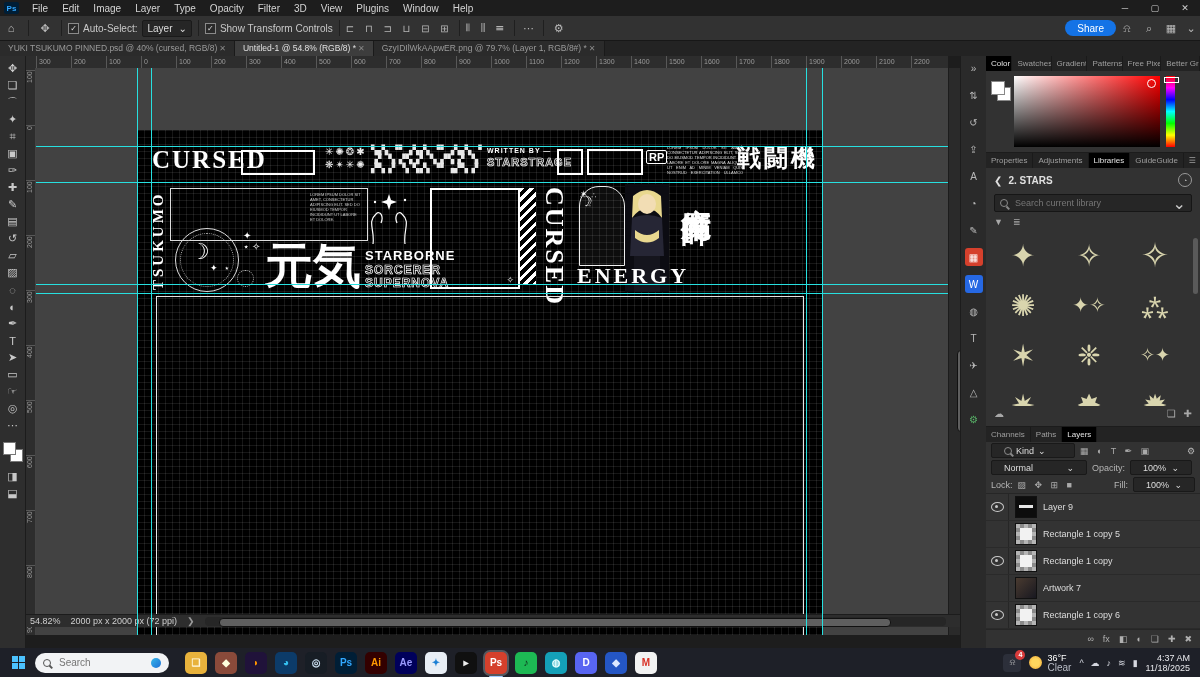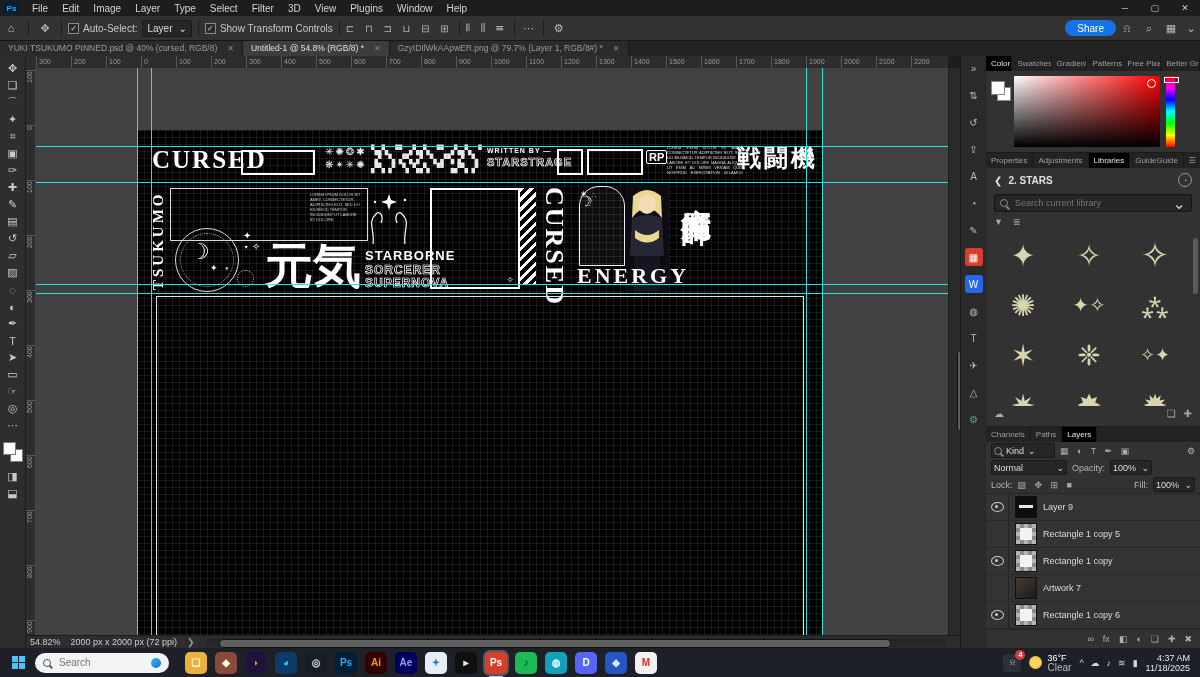--- a/index.html
+++ b/index.html
@@ -15,40 +15,40 @@
   #win-controls span{width:30px;height:16px;display:flex;align-items:center;justify-content:center;font-size:9px;color:#cfcfcf}
   
   #optionsbar{left:0;top:16px;width:1200px;height:24px;background:#323232;border-bottom:1px solid #171717;display:flex;align-items:center;font-size:10px;z-index:49}
   .ob-div{width:1px;height:16px;background:#1f1f1f;margin:0 6px}
   .checkbox{width:9px;height:9px;border:1px solid #8a8a8a;background:#2a2a2a;display:inline-flex;align-items:center;justify-content:center;font-size:8px;color:#ddd;margin-right:4px}
   .dropdown{background:#262626;border:1px solid #1a1a1a;border-radius:2px;height:15px;display:inline-flex;align-items:center;padding:0 4px;gap:6px;color:#ddd}
   .glyphrow{letter-spacing:4px;font-size:10px;color:#b5b5b5}
   #share-btn{background:#1473e6;color:#fff;border-radius:9px;height:16px;padding:0 12px;display:flex;align-items:center;font-size:10px}
   
   #tabbar{left:0;top:40px;width:1200px;height:16px;background:#232323;display:flex;z-index:48}
-  .doc-tab{display:flex;align-items:center;gap:10px;padding:0 8px;font-size:8.5px;color:#9a9a9a;background:#2b2b2b;border-right:1px solid #1a1a1a;white-space:nowrap}
+  .doc-tab{display:flex;align-items:center;gap:2px;padding:0 8px;font-size:8.5px;color:#9a9a9a;background:#2b2b2b;border-right:1px solid #1a1a1a;white-space:nowrap}
   .doc-tab.active{background:#3d3d3d;color:#e0e0e0}
   .doc-tab .x{font-size:8px;color:#888}
   
   #toolbar{left:0;top:56px;width:26px;height:592px;background:#2e2e2e;border-right:1px solid #1c1c1c;display:flex;flex-direction:column;align-items:center;padding-top:4px;box-sizing:border-box}
   .tool{width:22px;height:17px;display:flex;align-items:center;justify-content:center;font-size:11px;color:#c9c9c9}
   #fgbg{position:relative;width:20px;height:20px;margin-top:8px}
   #fgbg .sw{position:absolute;width:11px;height:11px;background:#fff;border:1px solid #777}
   #fgbg .fg{left:0;top:0;z-index:2}
   #fgbg .bg{right:0;bottom:0}
   
   #ruler-corner{left:26px;top:56px;width:10px;height:12px;background:#2d2d2d;border-right:1px solid #444;border-bottom:1px solid #444}
   #ruler-h{left:36px;top:56px;width:912px;height:12px;background:#2d2d2d;border-bottom:1px solid #444;display:flex;overflow:hidden}
   .rh-cell{flex:0 0 35px;font-size:7px;color:#9a9a9a;border-left:1px solid #585858;padding-left:2px;box-sizing:border-box;line-height:11px}
   #ruler-v{left:26px;top:68px;width:10px;height:567px;background:#2d2d2d;border-right:1px solid #444;display:flex;flex-direction:column;overflow:hidden;padding-top:2px;box-sizing:border-box}
   .rv-cell{flex:0 0 55px;writing-mode:vertical-rl;transform:rotate(180deg);font-size:7px;color:#9a9a9a;border-bottom:1px solid #585858;display:flex;justify-content:flex-end;box-sizing:border-box}
   #canvas{left:36px;top:68px;width:912px;height:567px;background:#424242;overflow:hidden}
   #vscroll{left:948px;top:68px;width:12px;height:567px;background:#2a2a2a;border-left:1px solid #1c1c1c}
   #vscroll .thumb{position:absolute;left:2px;top:282px;width:8px;height:80px;background:#5f5f5f;border-radius:4px}
-  #statusrow{left:26px;top:635px;width:934px;height:13px;background:#2d2d2d;border-top:1px solid #1c1c1c;display:flex;align-items:center;font-size:9px;color:#cfcfcf;gap:10px;padding-left:4px;box-sizing:border-box}
+  #statusrow{left:26px;top:614px;width:934px;height:13px;background:#2d2d2d;border-top:1px solid #1c1c1c;display:flex;align-items:center;font-size:9px;color:#cfcfcf;gap:10px;padding-left:4px;box-sizing:border-box}
   #hscroll{position:relative;flex:1;height:9px;background:#262626;border-radius:4px;margin-right:14px}
   #hscroll .thumb{position:absolute;left:8px;top:1px;width:670px;height:7px;background:#5f5f5f;border-radius:4px}
   
   #artboard{position:absolute;left:101px;top:62px;width:685px;height:505px;background-color:#000;
     background-image:repeating-linear-gradient(0deg,rgba(255,255,255,0.09) 0 1px,transparent 1px 7px),repeating-linear-gradient(90deg,rgba(255,255,255,0.09) 0 1px,transparent 1px 7px)}
   .guide-v{position:absolute;top:0;width:1px;height:567px;background:#27e0e0;z-index:30}
   .guide-h{position:absolute;left:0;width:912px;height:1px;background:#27e0e0;z-index:30}
   #artboard *{position:absolute}
   .serif{font-family:Liberation Serif, serif}
   .ab-cursed{left:15px;top:16px;font-size:25px;font-weight:bold;color:#fff;letter-spacing:2px}
@@ -116,21 +116,21 @@
   .mag::after{content:"";position:absolute;width:4px;height:1.5px;background:#8a8a8a;transform:rotate(45deg);right:-3px;bottom:-2px}
   #lib-filters{display:flex;align-items:center;height:16px;padding:0 8px;gap:10px;font-size:9px;color:#a8a8a8}
   #lib-grid{display:flex;flex-wrap:wrap;height:176px;overflow:hidden;padding:0 4px}
   .lib-item{width:66px;height:50px;display:flex;align-items:center;justify-content:center;color:#d9d5ae}
   #lib-scroll{position:absolute;right:2px;top:70px;width:5px;height:56px;background:#5a5a5a;border-radius:3px}
   #lib-bottom{display:flex;align-items:center;height:14px;padding:0 8px;gap:10px;font-size:10px;color:#a8a8a8}
   #lib-bottom .right{margin-left:auto;display:flex;gap:8px}
   
   #layerscontrols{font-size:9px;color:#b5b5b5}
   .lc-row{display:flex;align-items:center;height:17px;padding:0 5px;gap:5px}
-  .mini-box{background:#262626;border:1px solid #191919;border-radius:2px;height:13px;display:flex;align-items:center;padding:0 2px;gap:4px;color:#ddd}
+  .mini-box{background:#262626;border:1px solid #191919;border-radius:2px;height:13px;display:flex;align-items:center;padding:0 12px;gap:4px;color:#ddd}
   .lc-icons{letter-spacing:3px;font-size:9px;color:#aaa}
   #layerlist{border-top:1px solid #262626}
   .layer-row{display:flex;align-items:center;height:26px;background:#333;border-bottom:1px solid #2a2a2a;font-size:9px;color:#ddd}
   .eye-cell{width:22px;height:26px;display:flex;align-items:center;justify-content:center;border-right:1px solid #262626}
   .eye{width:11px;height:8px;border:1px solid #c9c9c9;border-radius:50%;position:relative}
   .eye::after{content:"";position:absolute;left:3px;top:2px;width:3px;height:3px;background:#c9c9c9;border-radius:50%}
   .layer-row.hidden .eye{visibility:hidden}
   .thumb{width:20px;height:20px;margin:0 6px;border:1px solid #111;background:repeating-conic-gradient(#8a8a8a 0 25%,#b5b5b5 0 50%) 0 0/8px 8px;position:relative;flex:0 0 auto}
   .thumb.t-rect::after{content:"";position:absolute;left:4px;top:4px;width:12px;height:12px;background:#f2f2f2}
   .thumb.t-art{background:linear-gradient(135deg,#4a3b30,#181820)}
@@ -164,21 +164,21 @@
 
 <div id="menubar" class="abs">
   <span class="ps-badge">Ps</span>
   <div class="row">
 
   <span class="menu-item">File</span>
       <span class="menu-item">Edit</span>
       <span class="menu-item">Image</span>
       <span class="menu-item">Layer</span>
       <span class="menu-item">Type</span>
-      <span class="menu-item">Select</span>
+      <span class="menu-item">Opacity</span>
       <span class="menu-item">Filter</span>
       <span class="menu-item">3D</span>
       <span class="menu-item">View</span>
       <span class="menu-item">Plugins</span>
       <span class="menu-item">Window</span>
       <span class="menu-item">Help</span>
     </div>
   <div id="win-controls">
     <span>─</span>
     <span>▢</span>

